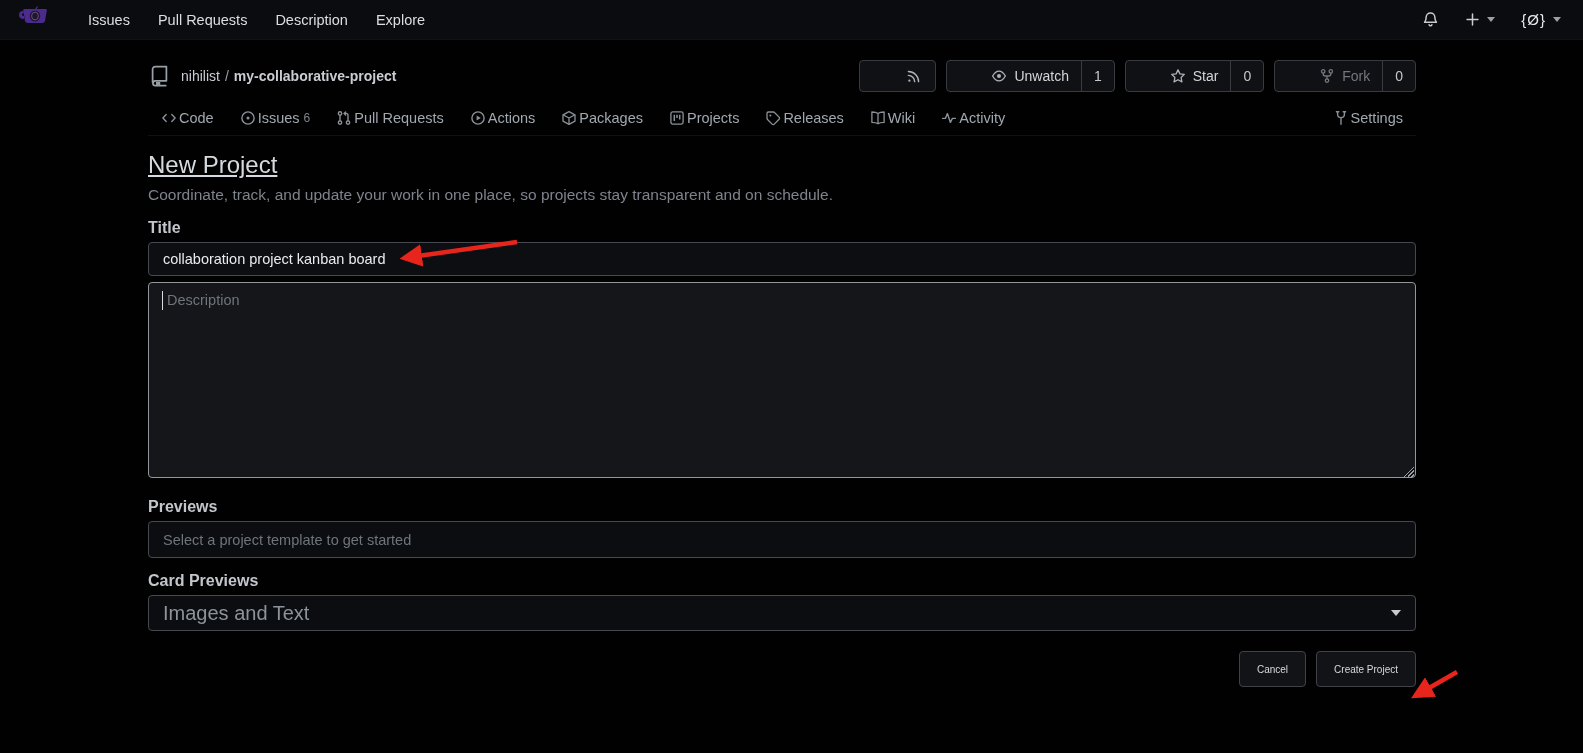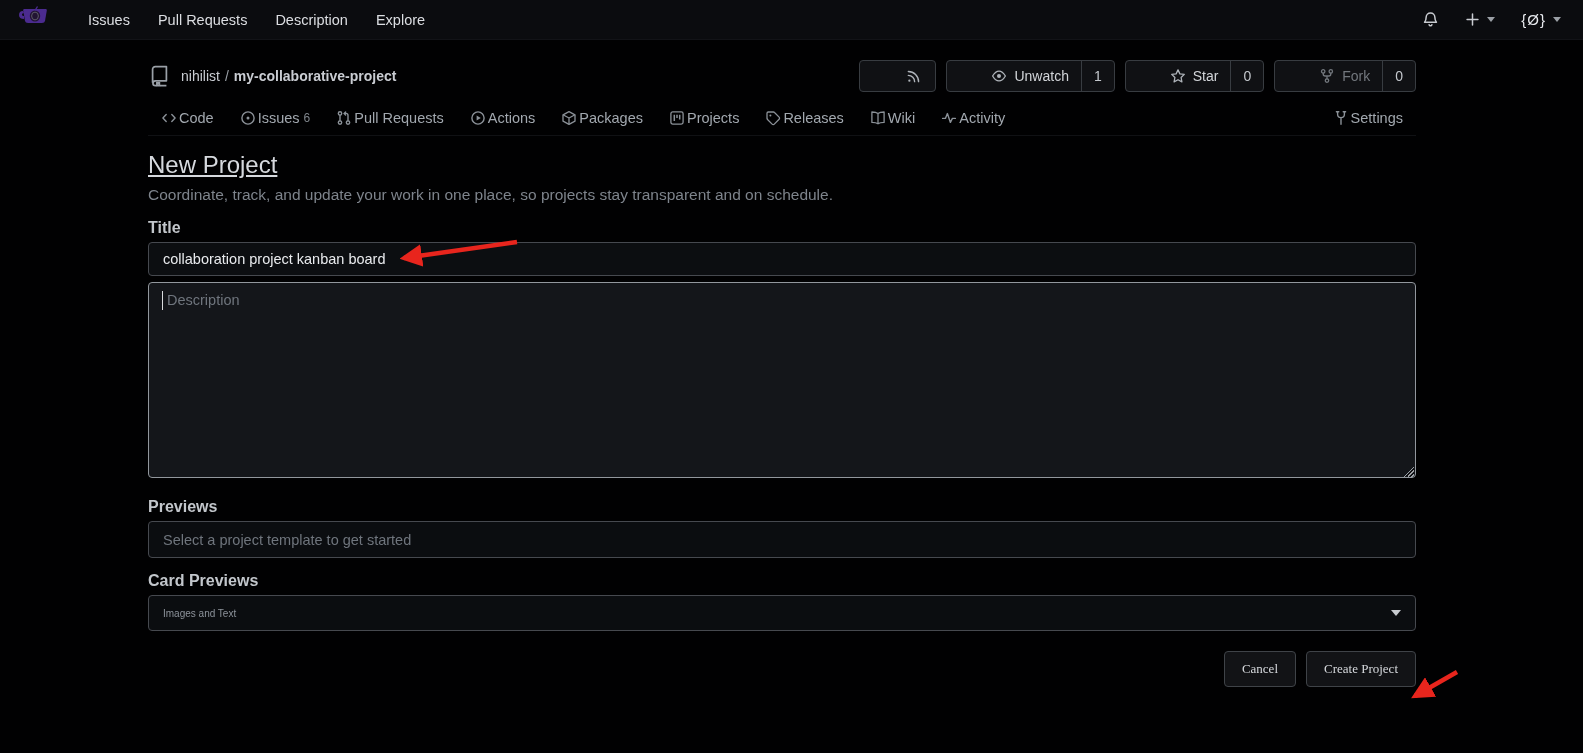--- a/index.html
+++ b/index.html
@@ -100,30 +100,30 @@
     position:absolute; right:2px; bottom:4px; width:12px; height:12px; pointer-events:none;
     background:
       linear-gradient(135deg, transparent 0 52%, #9aa0a6 52% 58%, transparent 58% 67%, #9aa0a6 67% 73%, transparent 73% 82%, #9aa0a6 82% 88%, transparent 88%);
   }
 
   .select-box {
     margin-top:6px; width:100%; height:36px; background:#0b0d10;
     border:1px solid #46494f; border-radius:4px; display:flex; align-items:center;
     padding:0 14px; cursor:pointer;
   }
-  .select-value { font-size:10px; color:#8d939b; flex:1; }
+  .select-value { font-size:20px; color:#8d939b; flex:1; }
   .select-caret {
     width:0; height:0; border-left:5px solid transparent; border-right:5px solid transparent;
     border-top:6px solid #c8cbd0;
   }
 
   .form-actions { margin-top:20px; display:flex; justify-content:flex-end; gap:10px; }
   .form-btn {
     height:36px; padding:0 17px; background:#121316; border:1px solid #3f4348;
-    border-radius:4px; color:#d6d9dd; font-size:13px; font-family:Liberation Serif, serif; cursor:pointer;
+    border-radius:4px; color:#d6d9dd; font-size:10px; font-family:Liberation Sans, sans-serif; cursor:pointer;
   }
 
   
   .anno-overlay { position:absolute; left:0; top:0; width:1583px; height:753px; pointer-events:none; z-index:60; }
 </style>
 </head>
 <body>
 
 <div class="navbar">
   <div class="nav-logo">

